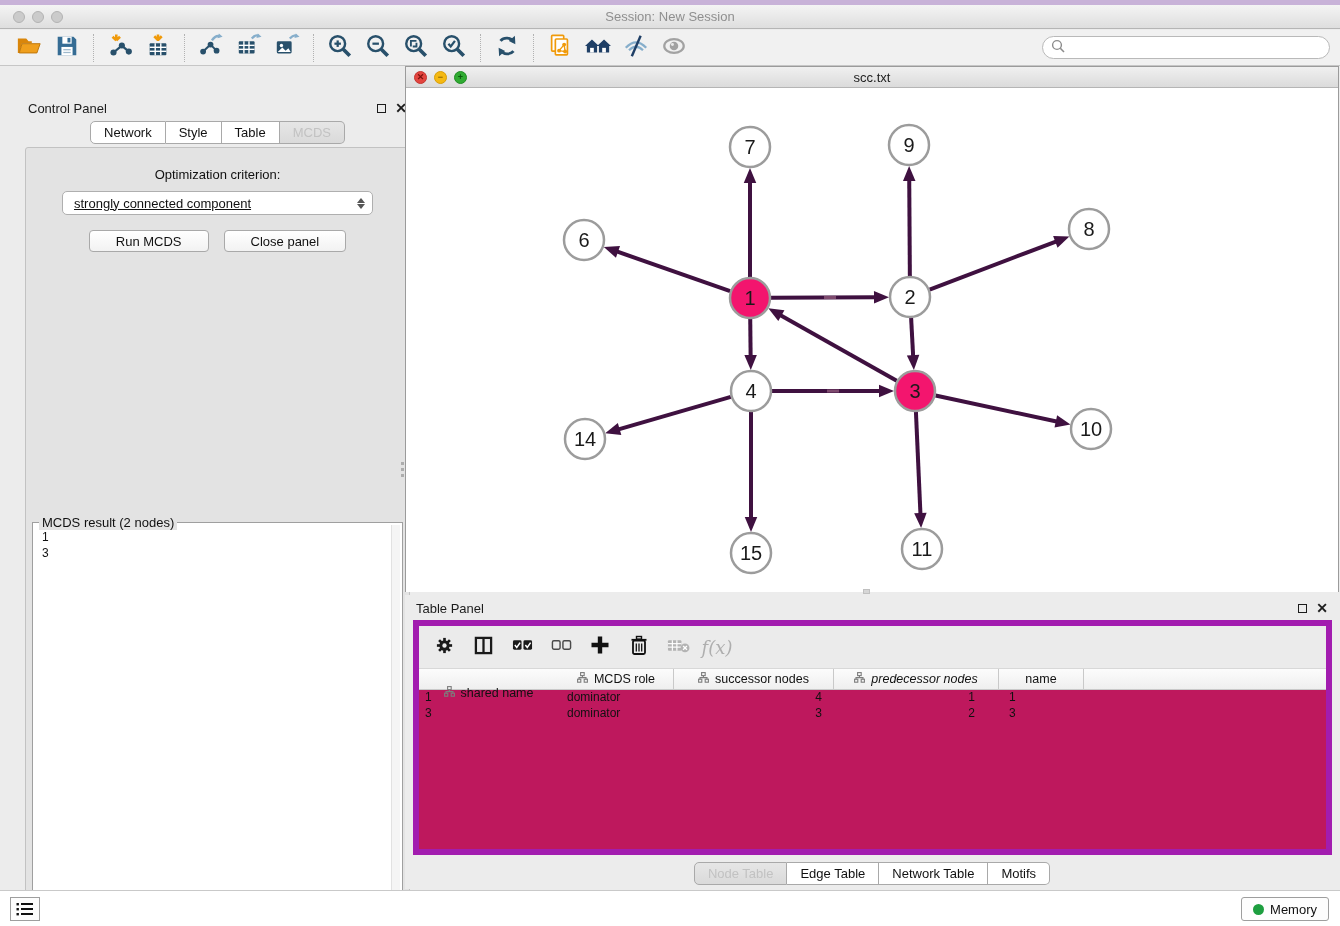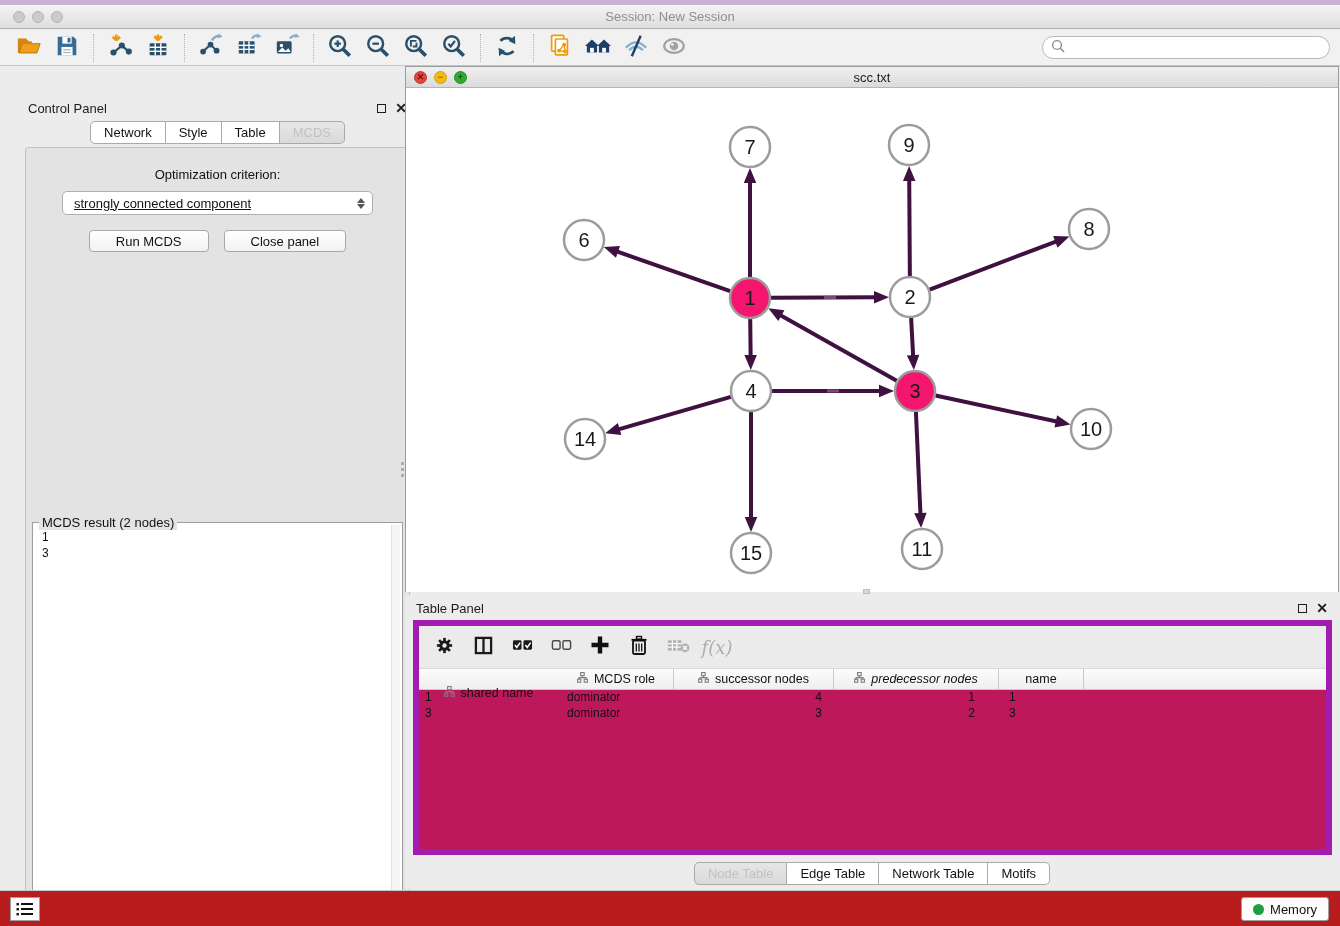--- a/index.html
+++ b/index.html
@@ -93,21 +93,21 @@
   .fx { font-family:"DejaVu Serif", serif; font-style:italic; font-size:18px; color:#AEAEAE; }
   .tp-grid-header { height:21px; display:flex; background:linear-gradient(#FCFCFC,#EFEFEF);
     border-bottom:1px solid #C9C9C9; }
   .th-cell { display:flex; align-items:center; justify-content:center; gap:6px;
     border-right:1px solid #C9C9C9; font-size:12.5px; color:#111; }
   .tp-row { height:16px; display:flex; font-size:12px; color:#111; }
   .td-cell { overflow:hidden; white-space:nowrap; }
   .tp-tabs { position:absolute; bottom:4px; left:0; right:0; display:flex; justify-content:center; }
 
   
-  .statusbar { position:absolute; left:0; top:890px; right:0; height:36px; background:#b91c1c;
+  .statusbar { position:absolute; left:0; top:890px; right:0; height:36px; background:#ffffff;
     border-top:1px solid #C9C9C9; }
   .list-btn { position:absolute; left:10px; top:6px; width:30px; height:24px; background:#FDFDFD;
     border:1px solid #9E9E9E; display:flex; align-items:center; justify-content:center; }
   .memory-btn { position:absolute; right:11px; top:6px; height:24px; padding:0 11px;
     background:#FDFDFD; border:1px solid #9E9E9E; border-radius:3px;
     display:flex; align-items:center; gap:6px; font-size:13px; color:#111; }
   .mem-dot { width:11px; height:11px; border-radius:50%; background:#1D9E3F; }
 </style>
 </head>
 <body>

